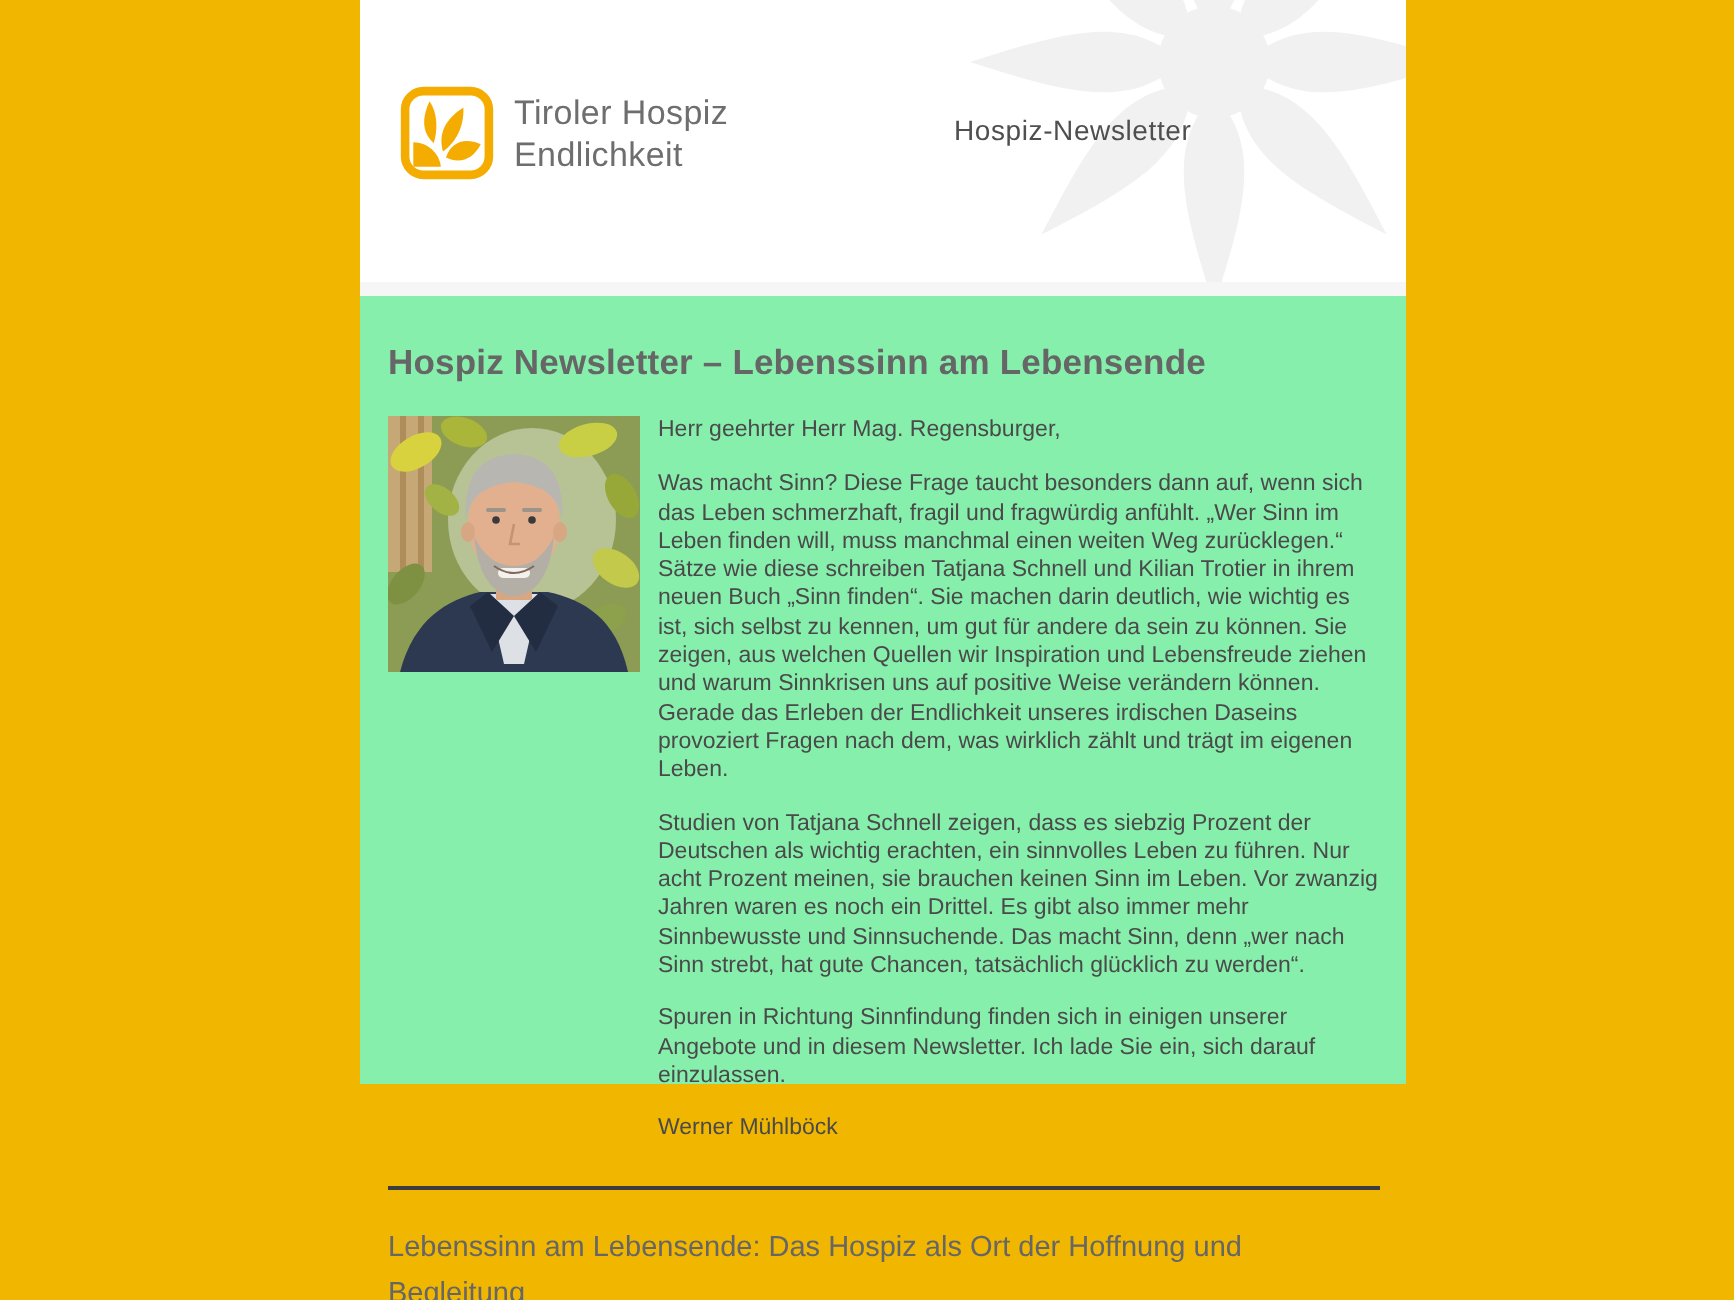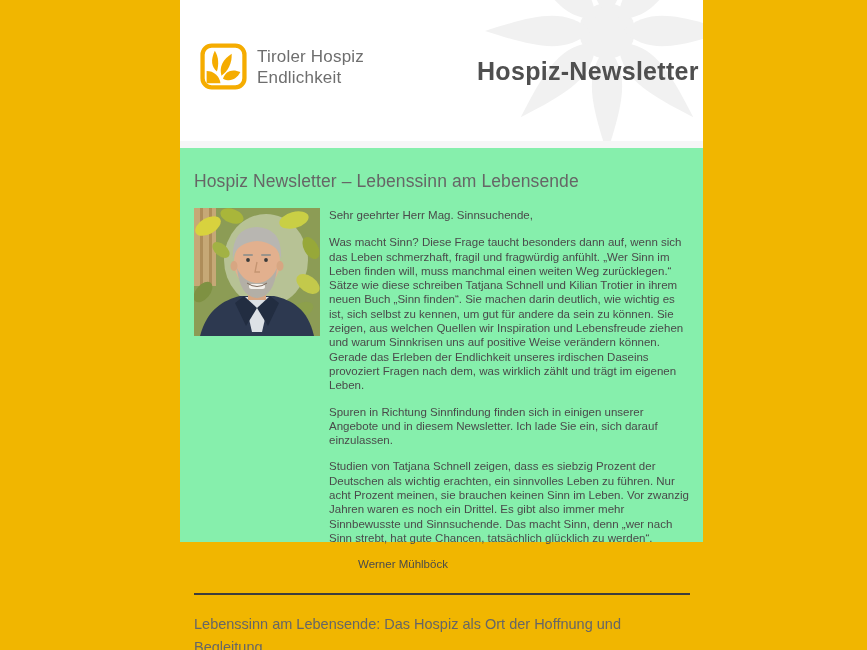--- a/index.html
+++ b/index.html
@@ -41,37 +41,37 @@
   .logo-text {
     margin-left: 10px;
     font-size: 17px;
     line-height: 21px;
     color: #6e6e6e;
     letter-spacing: 0.2px;
   }
   .masthead-title {
     position: absolute;
     left: 297px; top: 57px;
-    font-size: 25px;
-    font-weight: bold;
+    font-size: 14px;
+    font-weight: normal;
     color: #4f4f4f;
     letter-spacing: 0.3px;
     white-space: nowrap;
   }
 
   
   .gap-strip { height: 7px; background: #f6f6f6; }
 
   
   .content { padding: 23px 14px 0 14px; }
 
   .article-title {
     margin: 0 0 16px 0;
     font-size: 17.5px;
-    font-weight: normal;
+    font-weight: bold;
     color: #666666;
     letter-spacing: 0.1px;
   }
 
   .article-body { display: flex; align-items: flex-start; }
 
   .portrait {
     flex: none;
     width: 126px; height: 128px;
     display: block;
@@ -80,21 +80,21 @@
   .text-col {
     margin-left: 9px;
     width: 372px;
     font-size: 11.5px;
     line-height: 14.3px;
     color: #4a4a4a;
   }
   .text-col p { margin: 0 0 12px 0; }
   .text-col p.salutation { margin-bottom: 13px; }
   .signature { margin-top: 12px; }
-  .signature div { line-height: 14.3px; margin-left: 29px; }
+  .signature div { line-height: 14.3px; }
 
   .divider {
     margin-top: 21px;
     height: 2px;
     width: 496px;
     background: #3d3d3d;
   }
 
   .section-heading {
     margin: 18px 0 0 0;
@@ -189,24 +189,24 @@
         <path d="M53 75 Q63 82 73 75" fill="none" stroke="#7d6a5c" stroke-width="1"></path>
 
         <circle cx="54" cy="52" r="1.9" fill="#3a3a3a"></circle>
         <circle cx="72" cy="52" r="1.9" fill="#3a3a3a"></circle>
         <rect x="49" y="46" width="10" height="2" rx="1" fill="#9b948b"></rect>
         <rect x="67" y="46" width="10" height="2" rx="1" fill="#9b948b"></rect>
         <path d="M63 54 L61 64 L66 64" fill="none" stroke="#c49471" stroke-width="1.3"></path>
       </svg>
 
       <div class="text-col">
-        <p class="salutation">Sehr geehrter Herr Mag. Sinnsuchende,</p>
+        <p class="salutation">Herr geehrter Herr Mag. Regensburger,</p>
         <p>Was macht Sinn? Diese Frage taucht besonders dann auf, wenn sich das Leben schmerzhaft, fragil und fragwürdig anfühlt. „Wer Sinn im Leben finden will, muss manchmal einen weiten Weg zurücklegen.“ Sätze wie diese schreiben Tatjana Schnell und Kilian Trotier in ihrem neuen Buch „Sinn finden“. Sie machen darin deutlich, wie wichtig es ist, sich selbst zu kennen, um gut für andere da sein zu können. Sie zeigen, aus welchen Quellen wir Inspiration und Lebensfreude ziehen und warum Sinnkrisen uns auf positive Weise verändern können. Gerade das Erleben der Endlichkeit unseres irdischen Daseins provoziert Fragen nach dem, was wirklich zählt und trägt im eigenen Leben.</p>
+        <p>Studien von Tatjana Schnell zeigen, dass es siebzig Prozent der Deutschen als wichtig erachten, ein sinnvolles Leben zu führen. Nur acht Prozent meinen, sie brauchen keinen Sinn im Leben. Vor zwanzig Jahren waren es noch ein Drittel. Es gibt also immer mehr Sinnbewusste und Sinnsuchende. Das macht Sinn, denn „wer nach Sinn strebt, hat gute Chancen, tatsächlich glücklich zu werden“.</p>
         <p>Spuren in Richtung Sinnfindung finden sich in einigen unserer Angebote und in diesem Newsletter. Ich lade Sie ein, sich darauf einzulassen.</p>
-        <p>Studien von Tatjana Schnell zeigen, dass es siebzig Prozent der Deutschen als wichtig erachten, ein sinnvolles Leben zu führen. Nur acht Prozent meinen, sie brauchen keinen Sinn im Leben. Vor zwanzig Jahren waren es noch ein Drittel. Es gibt also immer mehr Sinnbewusste und Sinnsuchende. Das macht Sinn, denn „wer nach Sinn strebt, hat gute Chancen, tatsächlich glücklich zu werden“.</p>
         <div class="signature">
           <div>Werner Mühlböck</div>
         </div>
       </div>
     </div>
 
     <div class="divider"></div>
 
     <h2 class="section-heading">Lebenssinn am Lebensende: Das Hospiz als Ort der Hoffnung und Begleitung</h2>
   </div>

